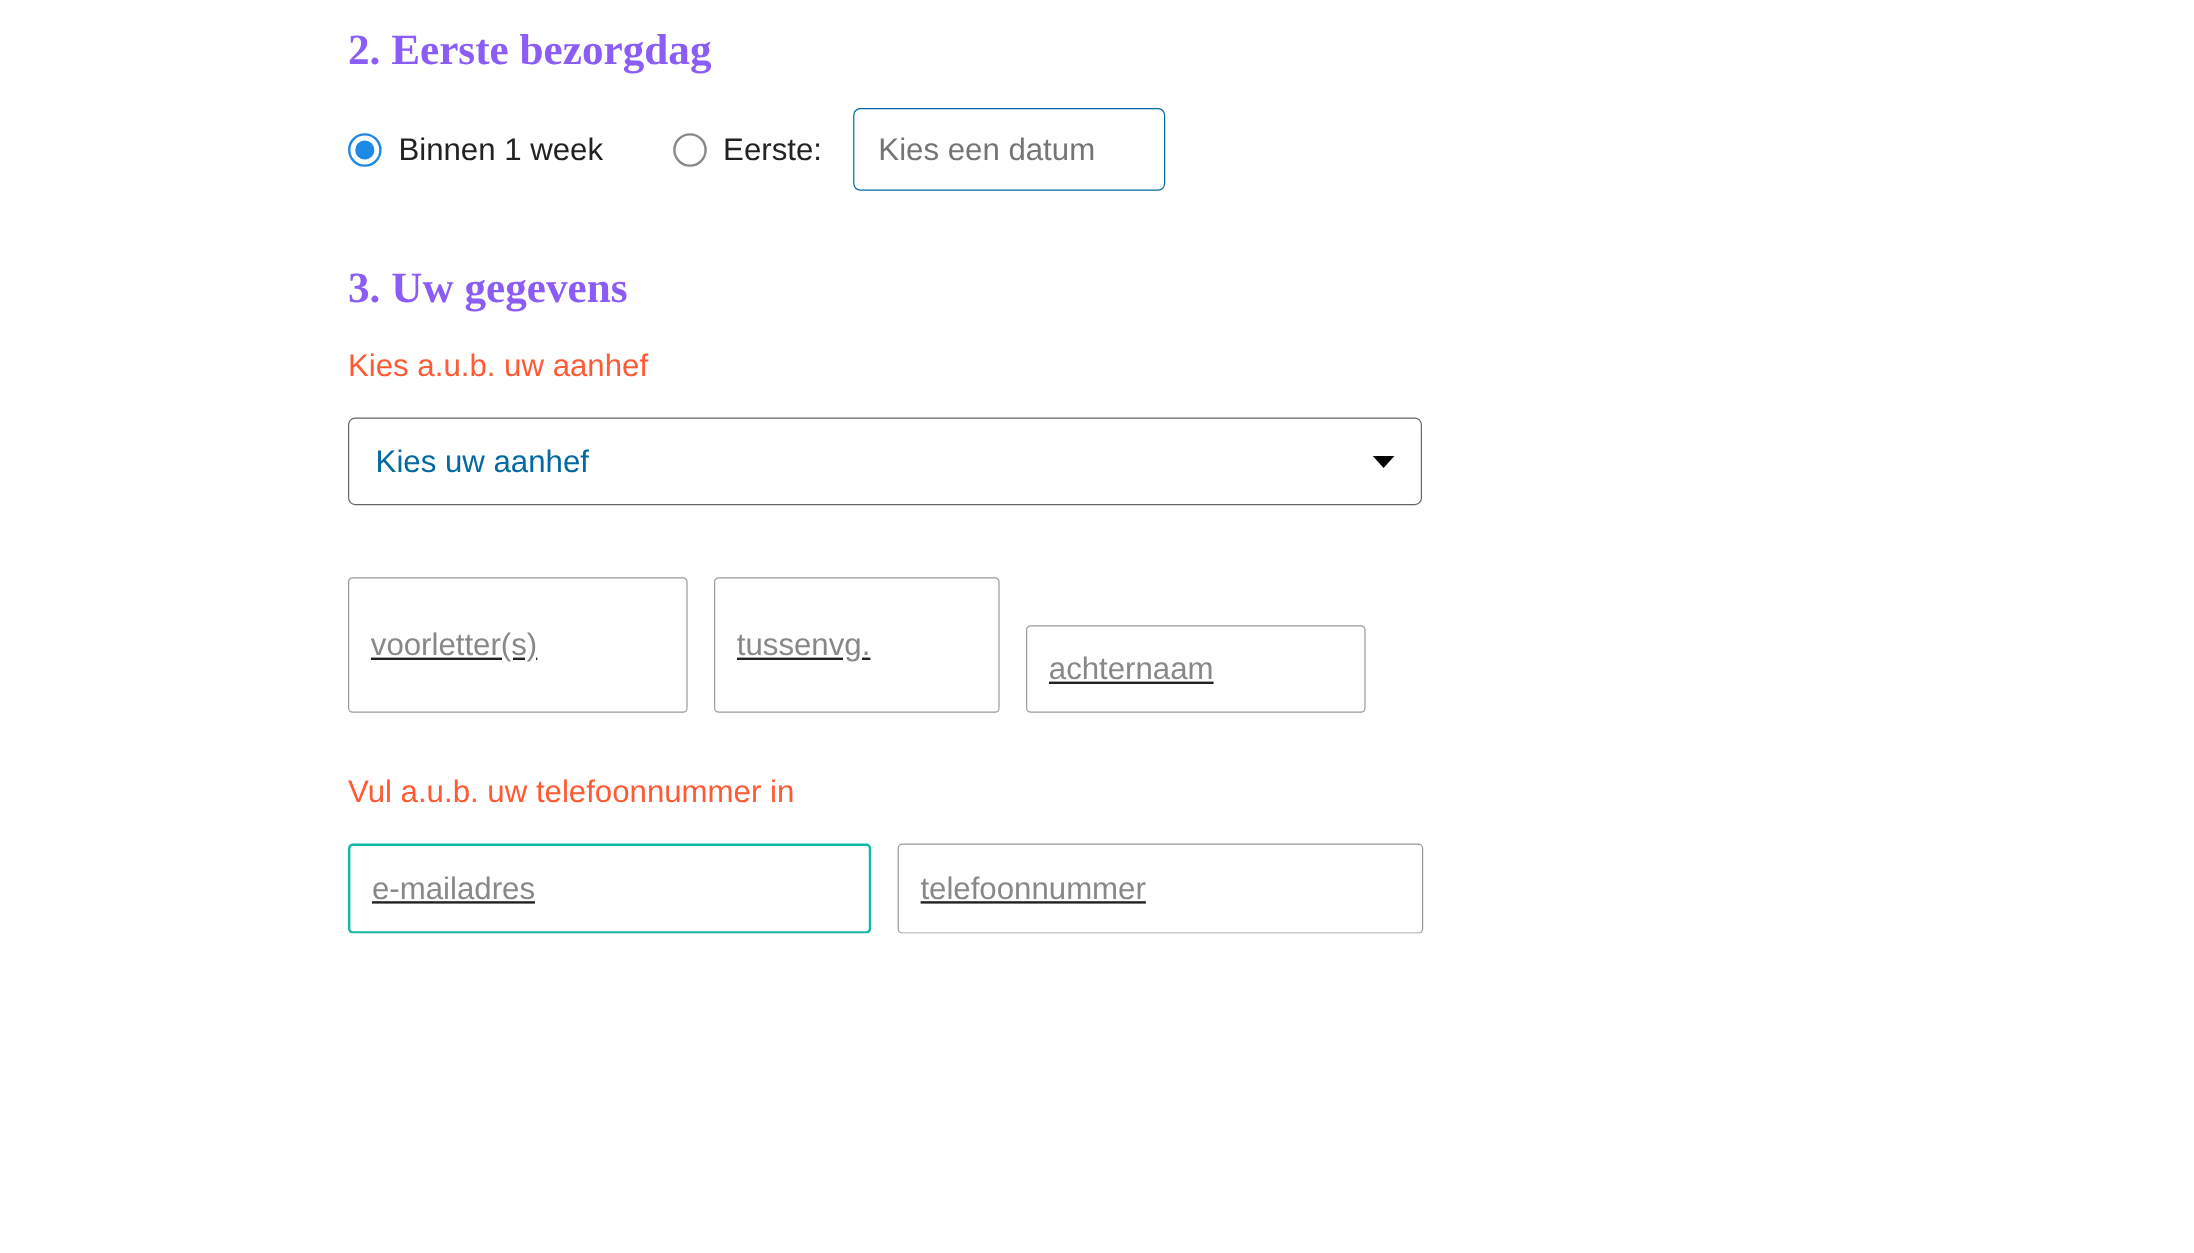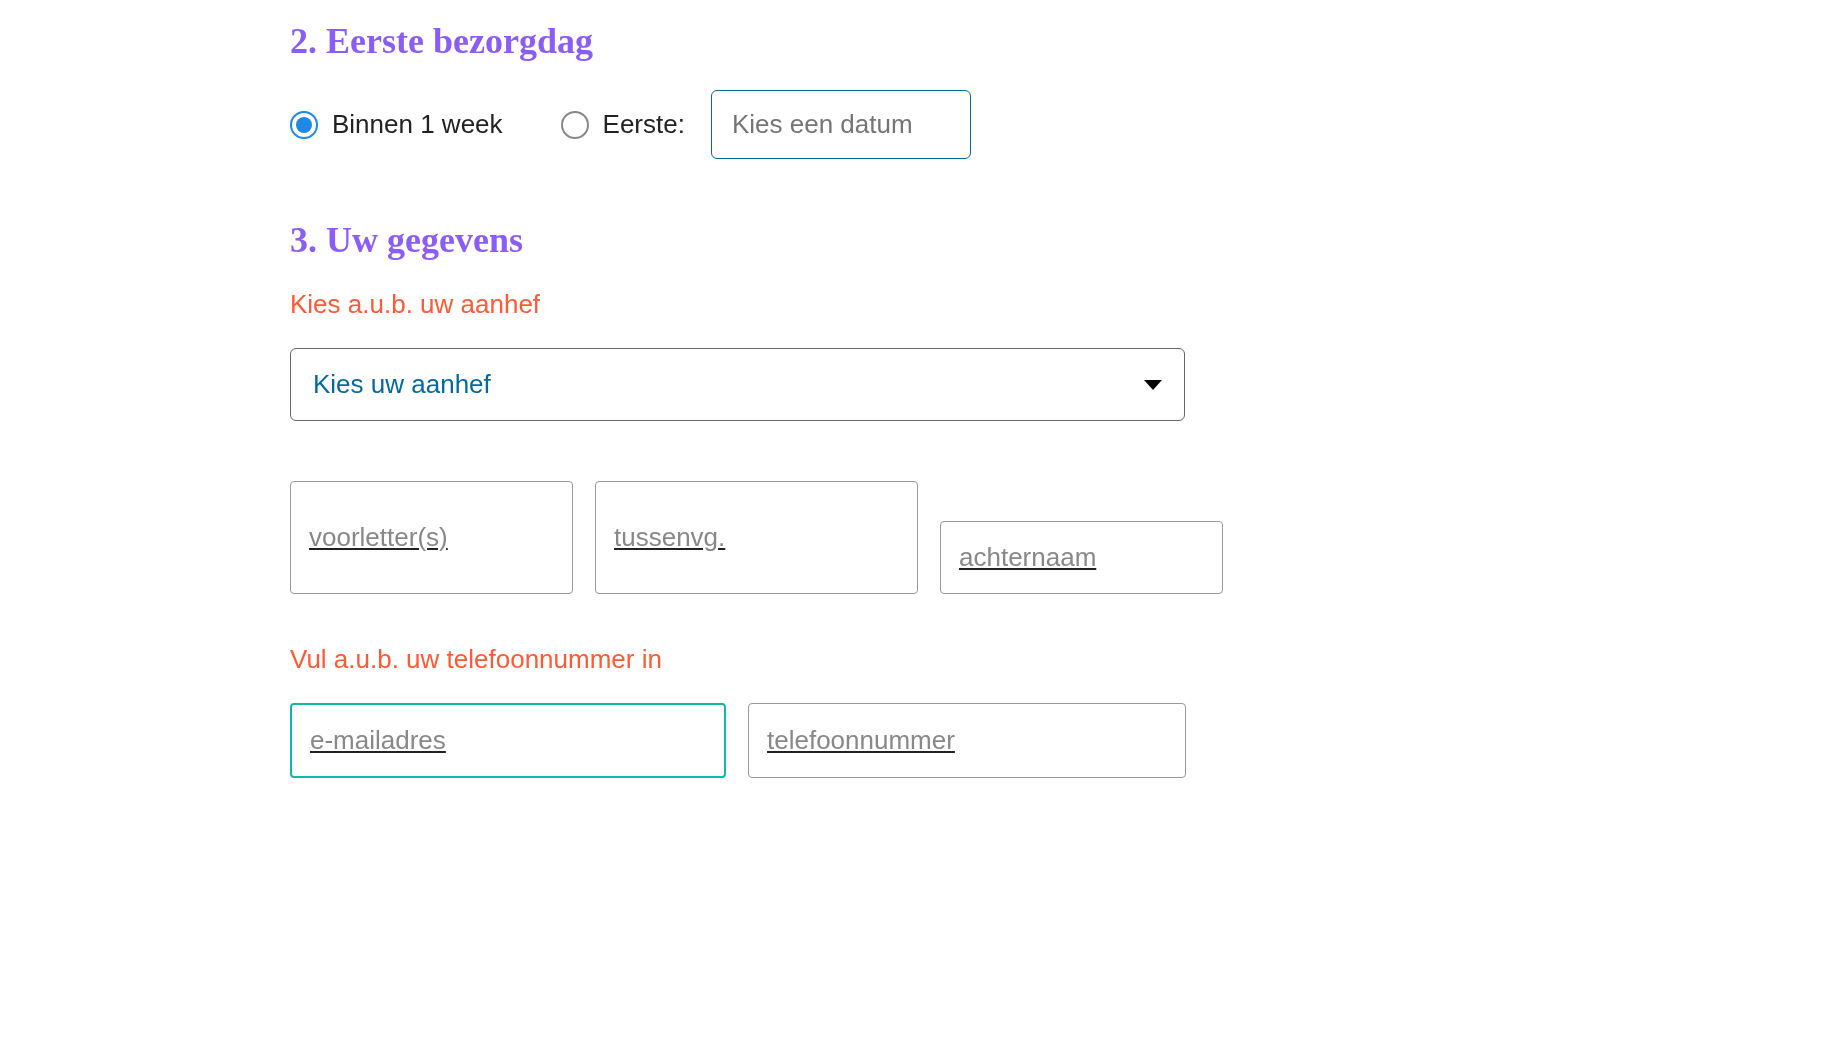--- a/index.html
+++ b/index.html
@@ -109,21 +109,21 @@
       padding: 20px 18px;
       font-size: 26px;
       color: #222;
       background: #fff;
       text-decoration: underline;
     }
     .text-input::placeholder {
       color: #888;
     }
     .input-initials { width: 283px; }
-    .input-middle { width: 323px; }
+    .input-middle { width: 238px; }
     .input-lastname { width: 283px; margin-top: 40px; }
     .contact-row {
       display: flex;
       gap: 22px;
     }
     .input-email {
       width: 436px;
       border: 2px solid #14b8a6;
       border-radius: 4px;
     }

